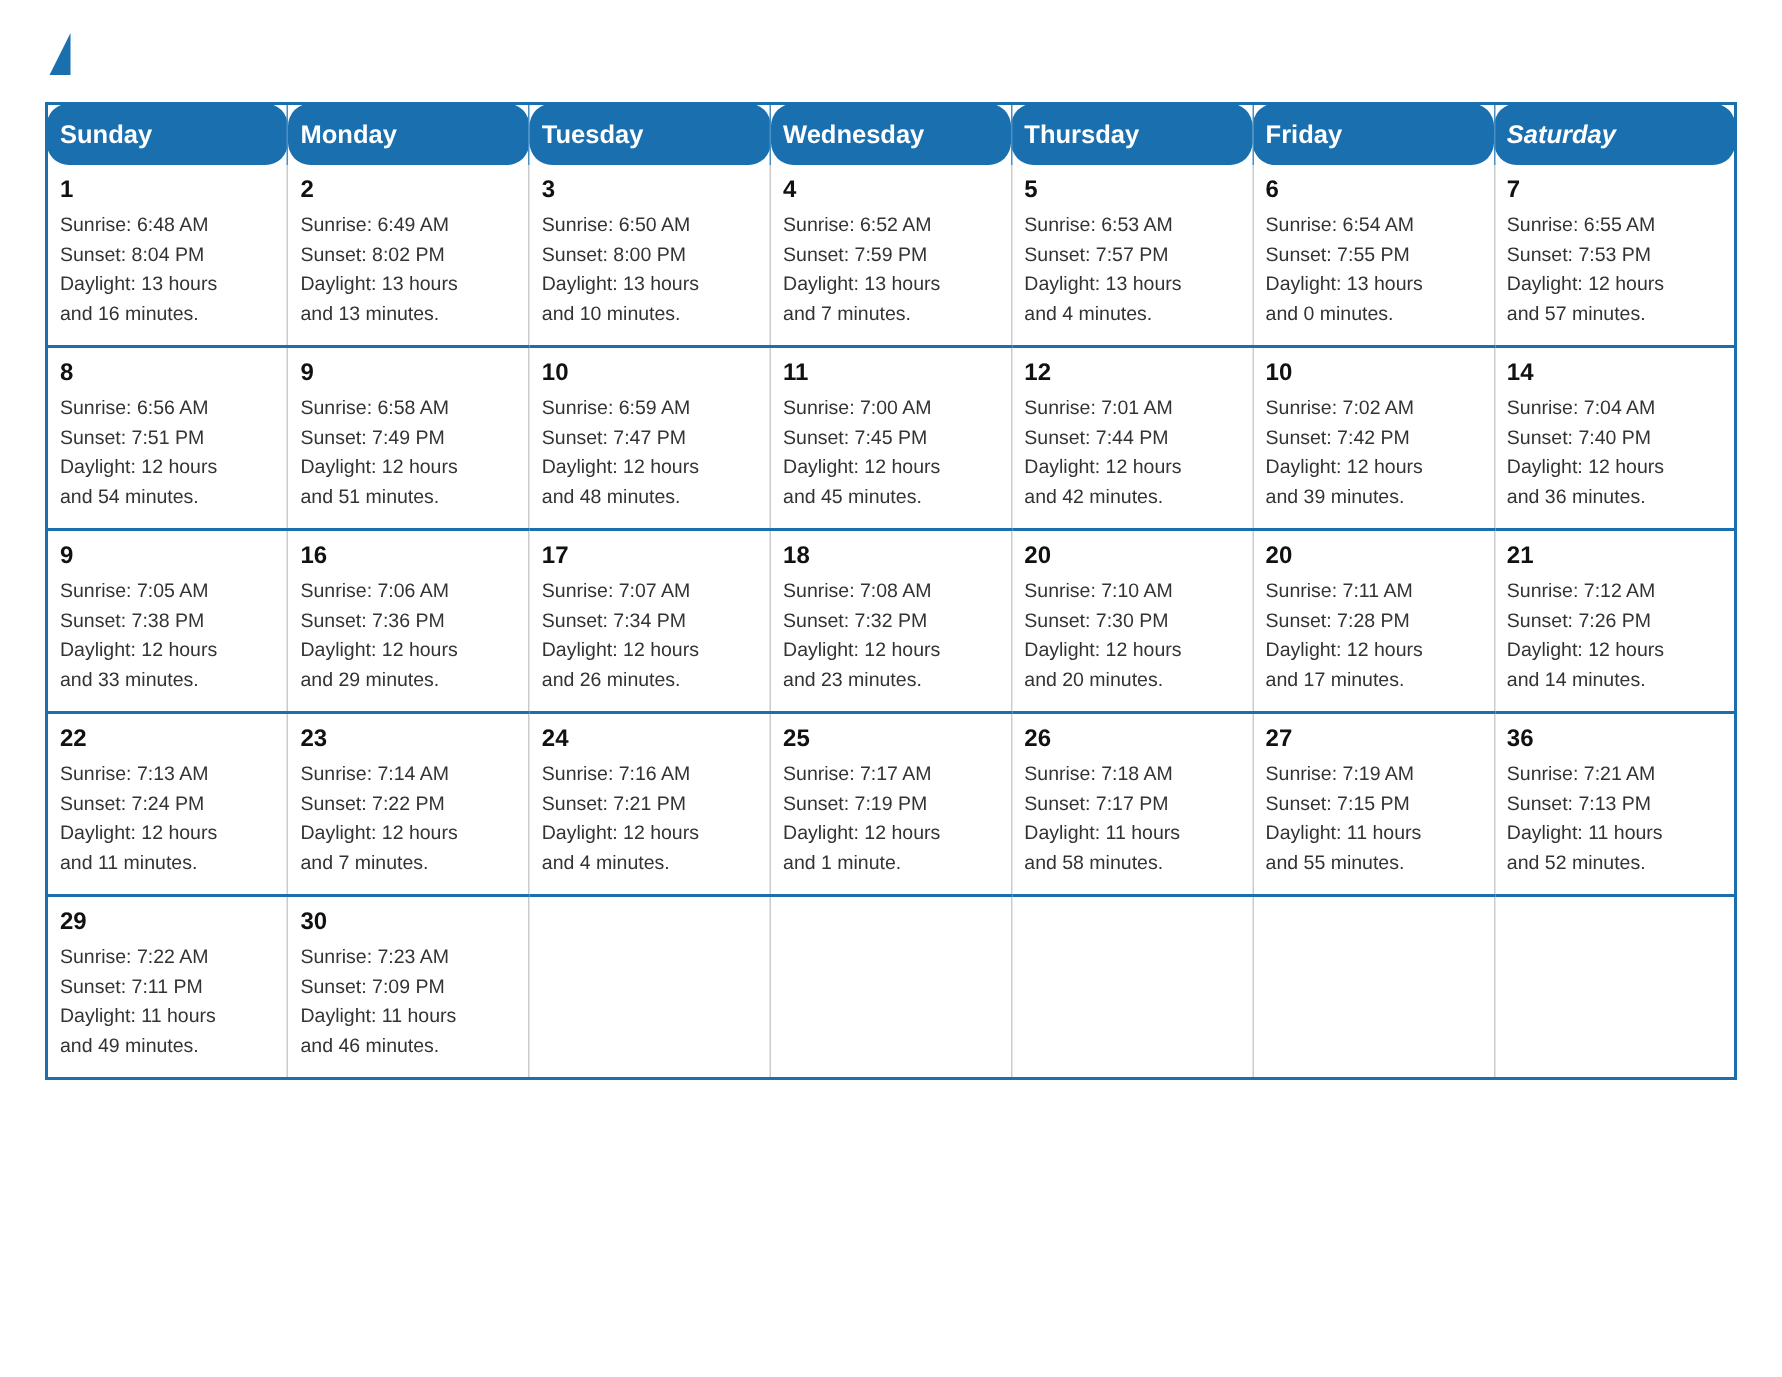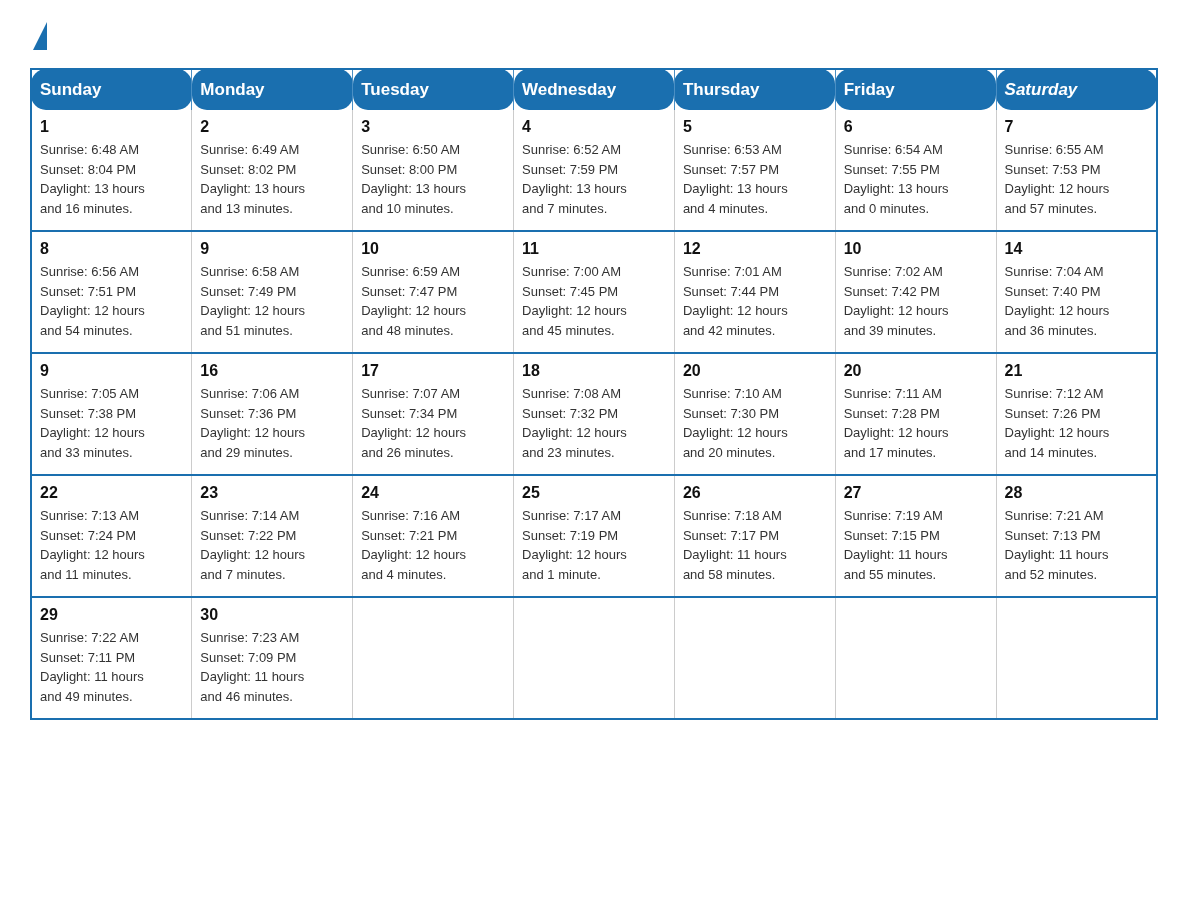--- a/index.html
+++ b/index.html
@@ -240,21 +240,21 @@
       </td>
         <td>
         <div class="day-number">26</div>
         <div class="day-info">Sunrise: 7:18 AM<br>Sunset: 7:17 PM<br>Daylight: 11 hours<br>and 58 minutes.</div>
       </td>
         <td>
         <div class="day-number">27</div>
         <div class="day-info">Sunrise: 7:19 AM<br>Sunset: 7:15 PM<br>Daylight: 11 hours<br>and 55 minutes.</div>
       </td>
         <td>
-        <div class="day-number">28</div>
+        <div class="day-number">36</div>
         <div class="day-info">Sunrise: 7:21 AM<br>Sunset: 7:13 PM<br>Daylight: 11 hours<br>and 52 minutes.</div>
       </td>
       </tr>
       <tr>
         <td>
         <div class="day-number">29</div>
         <div class="day-info">Sunrise: 7:22 AM<br>Sunset: 7:11 PM<br>Daylight: 11 hours<br>and 49 minutes.</div>
       </td>
         <td>
         <div class="day-number">30</div>

